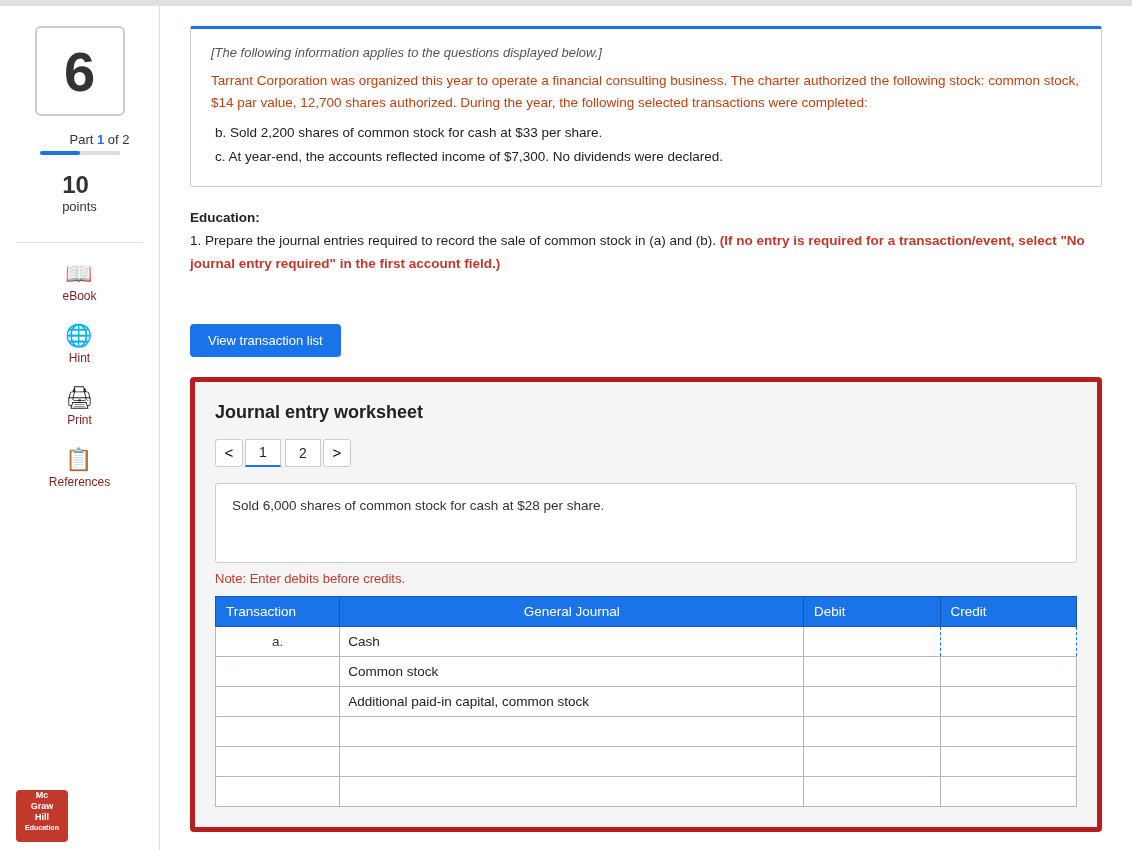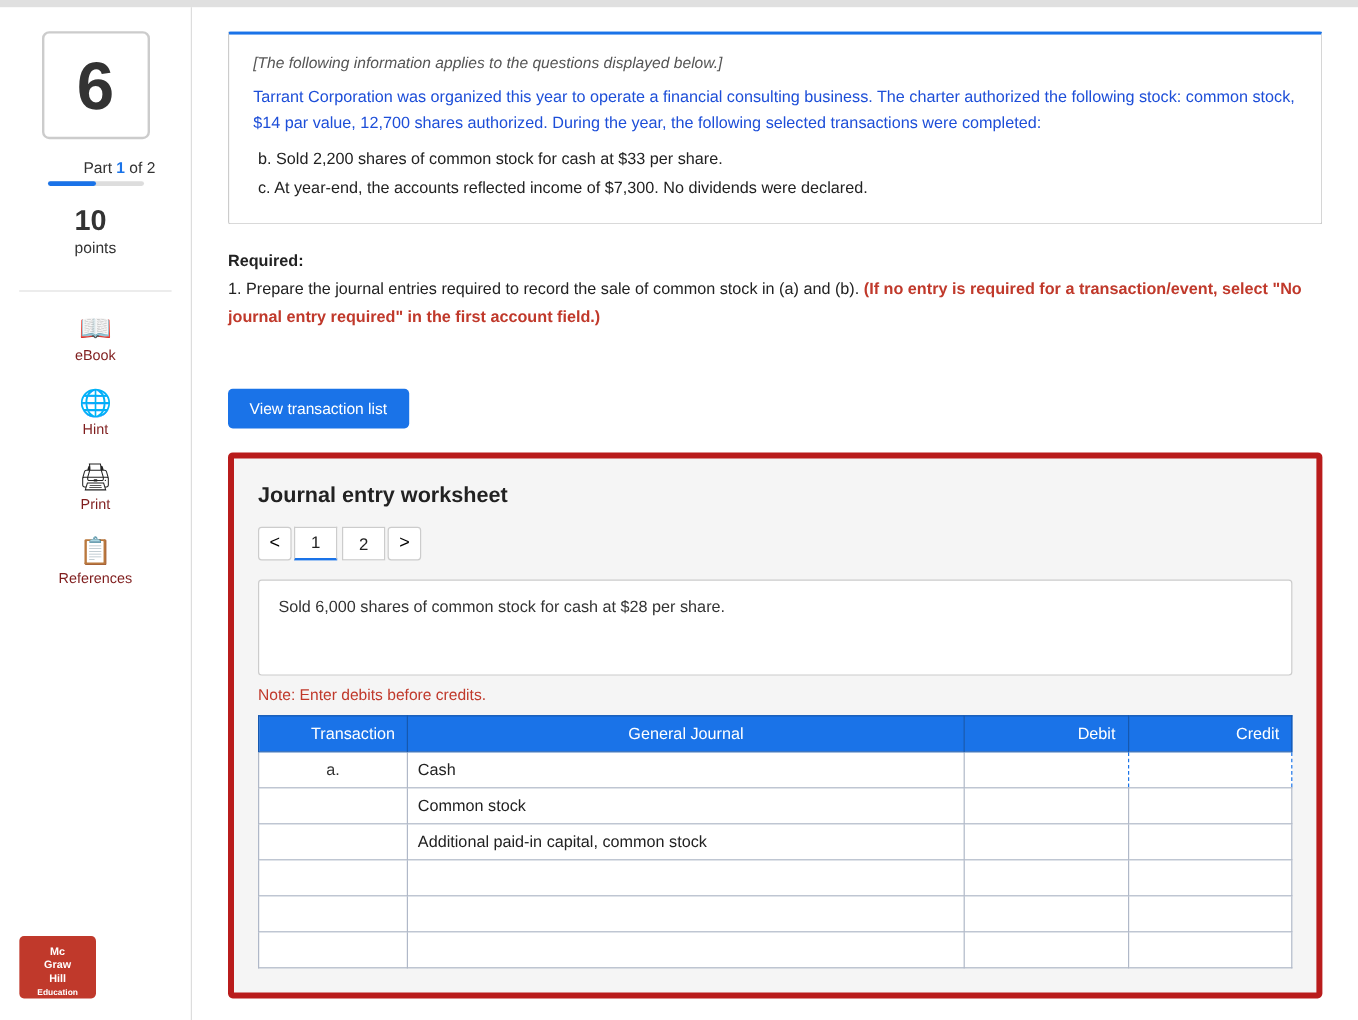--- a/index.html
+++ b/index.html
@@ -35,21 +35,21 @@
     .tool-label { font-size: 12px; color: #7f1d1d; }
 
     
     .content-area { flex: 1; padding: 20px 30px; overflow-y: auto; }
 
     .question-block {
       border: 1px solid #ccc; border-top: 3px solid #1a73e8;
       padding: 16px 20px; margin-bottom: 20px; border-radius: 2px;
     }
     .question-italics { font-style: italic; color: #555; margin-bottom: 10px; font-size: 13px; }
-    .question-text { font-size: 13.5px; line-height: 1.6; color: #1d4ed8; margin-bottom: 8px; }
+    .question-text { font-size: 13.5px; line-height: 1.6; color: #c2410c; margin-bottom: 8px; }
     .transaction-list { margin-top: 8px; font-size: 13.5px; line-height: 1.8; padding-left: 4px; }
 
     .required-section { margin-bottom: 16px; }
     .required-label { font-weight: bold; font-size: 13.5px; }
     .required-body { font-size: 13.5px; line-height: 1.7; }
     .required-red { color: #c0392b; font-weight: bold; }
 
     .view-transaction-btn {
       background: #1a73e8; color: #fff; border: none; border-radius: 4px;
       padding: 9px 18px; font-size: 13px; cursor: pointer; margin-bottom: 20px; margin-top: 32px;
@@ -80,21 +80,21 @@
       padding: 14px 16px; min-height: 80px; font-size: 13.5px;
       color: #333; margin-bottom: 8px;
     }
 
     .note-text { color: #c0392b; font-size: 13px; margin-bottom: 10px; }
 
     
     .journal-table { width: 100%; border-collapse: collapse; font-size: 13.5px; }
     .journal-table th {
       background: #1a73e8; color: #fff; padding: 7px 10px;
-      border: 1px solid #1558b0; text-align: right; font-weight: normal;
+      border: 1px solid #1558b0; text-align: left; font-weight: normal;
     }
     .journal-table th.general-journal { text-align: center; }
     .journal-table td {
       border: 1px solid #b0b8c8; padding: 5px 8px; background: #fff;
     }
     .journal-table td.trans-col { text-align: center; color: #333; width: 80px; }
     .journal-table td.gen-journal-col { width: 340px; }
     .journal-table td.debit-col { width: 100px; }
     .journal-table td.credit-col { width: 100px; }
 
@@ -103,24 +103,24 @@
       font-size: 13.5px; text-align: right; padding: 2px 4px;
     }
 
     .bottom-nav {
       display: flex; align-items: center; justify-content: center;
       padding: 12px 0; border-top: 1px solid #e0e0e0; background: #fff;
       gap: 12px;
     }
 
     .mcgraw-logo {
-      width: 64px; height: 52px; background: #c0392b;
-      display: flex; align-items: flex-end; justify-content: center;
+      width: 52px; height: 52px; background: #c0392b;
+      display: flex; align-items: flex-start; justify-content: center;
       color: #fff; font-size: 9px; font-weight: bold; text-align: center;
-      line-height: 1.2; border-radius: 4px; position: fixed; bottom: 18px; left: 16px;
+      line-height: 1.2; border-radius: 4px; position: fixed; bottom: 8px; left: 16px;
     }
 
     .empty-row td { height: 28px; }
   </style>
 </head>
 <body>
 
 <div class="page-wrapper">
   <div class="top-bar"></div>
 
@@ -175,21 +175,21 @@
         <div class="question-text">Tarrant Corporation was organized this year to operate a financial consulting business. The charter authorized the following stock: common stock, $14 par value, 12,700 shares authorized. During the year, the following selected transactions were completed:</div>
         <div class="transaction-list">
           <div>b. Sold 2,200 shares of common stock for cash at $33 per share.</div>
           <div>c. At year-end, the accounts reflected income of $7,300. No dividends were declared.</div>
         </div>
       </div>
 
       
       <div class="required-section">
         <div class="required-body">
-          <span class="required-label">Required:</span>
+          <span class="required-label">Education:</span>
           <br>
           <span>1.</span>
           <span>Prepare the journal entries required to record the sale of common stock in (a) and (b).</span>
           <span class="required-red">(If no entry is required for a transaction/event, select "No journal entry required" in the first account field.)</span>
         </div>
       </div>
 
       
       <button class="view-transaction-btn">View transaction list</button>
 

